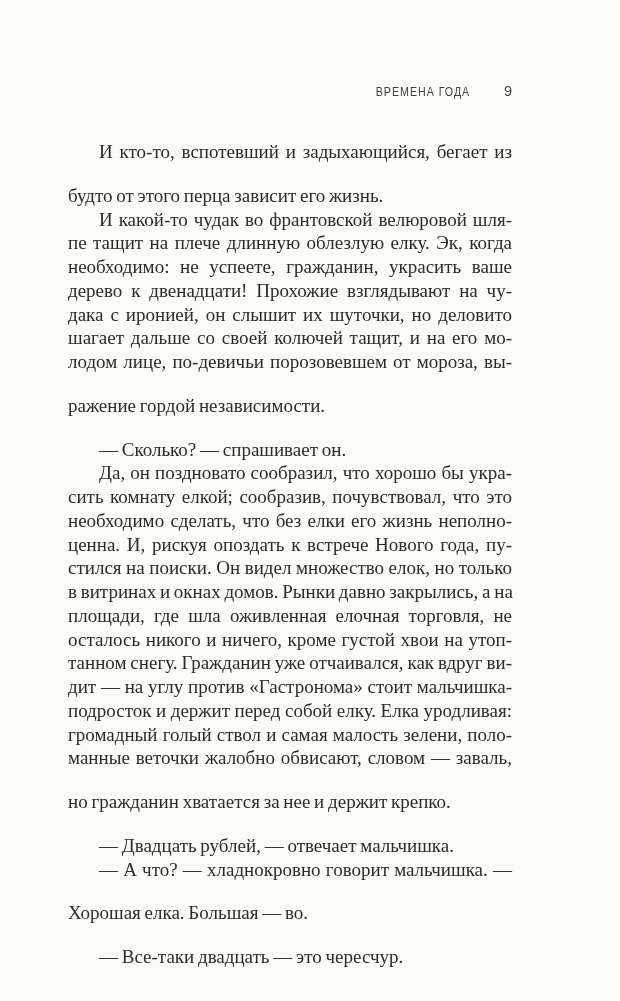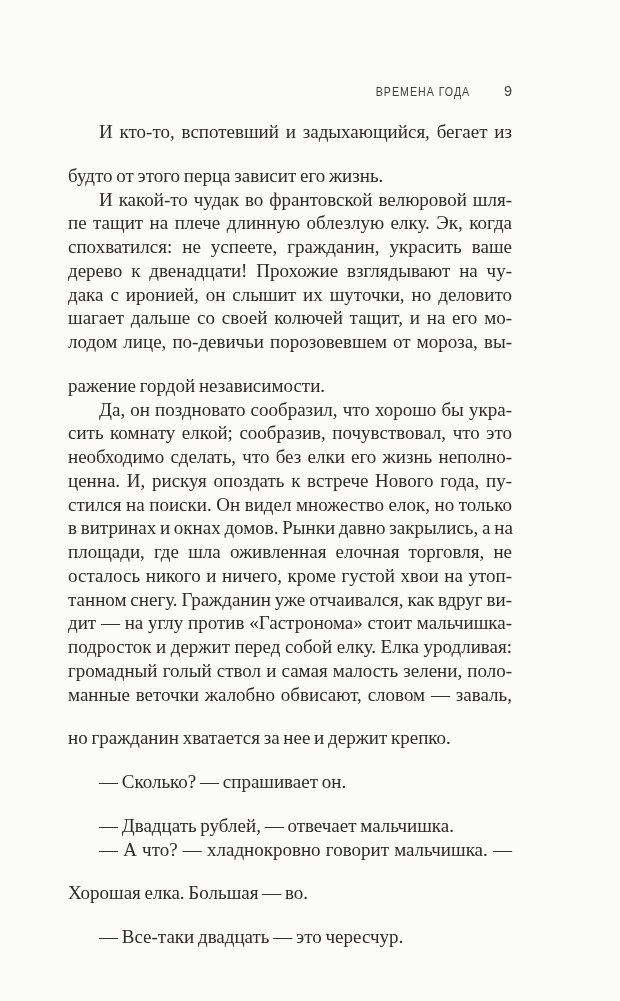--- a/index.html
+++ b/index.html
@@ -35,21 +35,21 @@
     transform: scaleX(0.82);
     transform-origin: right center;
     white-space: nowrap;
   }
   .head-num {
     margin-left: 34px;
     font-size: 14.5px;
   }
   .text-block {
     position: absolute;
-    top: 120px;
+    top: 140px;
     left: 68px;
     width: 444px;
     color: #2e2b28;
     font-size: 19px;
     line-height: 23.75px;
     word-spacing: -1px;
   }
   .para {
     margin: 0;
     padding: 0;
@@ -78,47 +78,47 @@
   </header>
 
   <main class="text-block" id="text-block">
       <p class="para">
         <span class="line first">И кто-то, вспотевший и задыхающийся, бегает из</span>
         <span class="line last">будто от этого перца зависит его жизнь.</span>
       </p>
       <p class="para">
         <span class="line first">И какой-то чудак во франтовской велюровой шля-</span>
         <span class="line">пе тащит на плече длинную облезлую елку. Эк, когда</span>
-        <span class="line">спохватился: не успеете, гражданин, украсить ваше</span>
+        <span class="line">необходимо: не успеете, гражданин, украсить ваше</span>
         <span class="line">дерево к двенадцати! Прохожие взглядывают на чу-</span>
         <span class="line">дака с иронией, он слышит их шуточки, но деловито</span>
         <span class="line">шагает дальше со своей колючей тащит, и на его мо-</span>
         <span class="line">лодом лице, по-девичьи порозовевшем от мороза, вы-</span>
         <span class="line last">ражение гордой независимости.</span>
+      </p>
+      <p class="para">
+        <span class="line first last">— Сколько? — спрашивает он.</span>
       </p>
       <p class="para">
         <span class="line first">Да, он поздновато сообразил, что хорошо бы укра-</span>
         <span class="line">сить комнату елкой; сообразив, почувствовал, что это</span>
         <span class="line">необходимо сделать, что без елки его жизнь неполно-</span>
         <span class="line">ценна. И, рискуя опоздать к встрече Нового года, пу-</span>
         <span class="line">стился на поиски. Он видел множество елок, но только</span>
         <span class="line">в витринах и окнах домов. Рынки давно закрылись, а на</span>
         <span class="line">площади, где шла оживленная елочная торговля, не</span>
         <span class="line">осталось никого и ничего, кроме густой хвои на утоп-</span>
         <span class="line">танном снегу. Гражданин уже отчаивался, как вдруг ви-</span>
         <span class="line">дит — на углу против «Гастронома» стоит мальчишка-</span>
         <span class="line">подросток и держит перед собой елку. Елка уродливая:</span>
         <span class="line">громадный голый ствол и самая малость зелени, поло-</span>
         <span class="line">манные веточки жалобно обвисают, словом — заваль,</span>
         <span class="line last">но гражданин хватается за нее и держит крепко.</span>
       </p>
       <p class="para">
-        <span class="line first last">— Сколько? — спрашивает он.</span>
-      </p>
-      <p class="para">
         <span class="line first last">— Двадцать рублей, — отвечает мальчишка.</span>
       </p>
       <p class="para">
         <span class="line first">— А что? — хладнокровно говорит мальчишка. —</span>
         <span class="line last">Хорошая елка. Большая — во.</span>
       </p>
       <p class="para">
         <span class="line first last">— Все-таки двадцать — это чересчур.</span>
       </p>
     </main>

